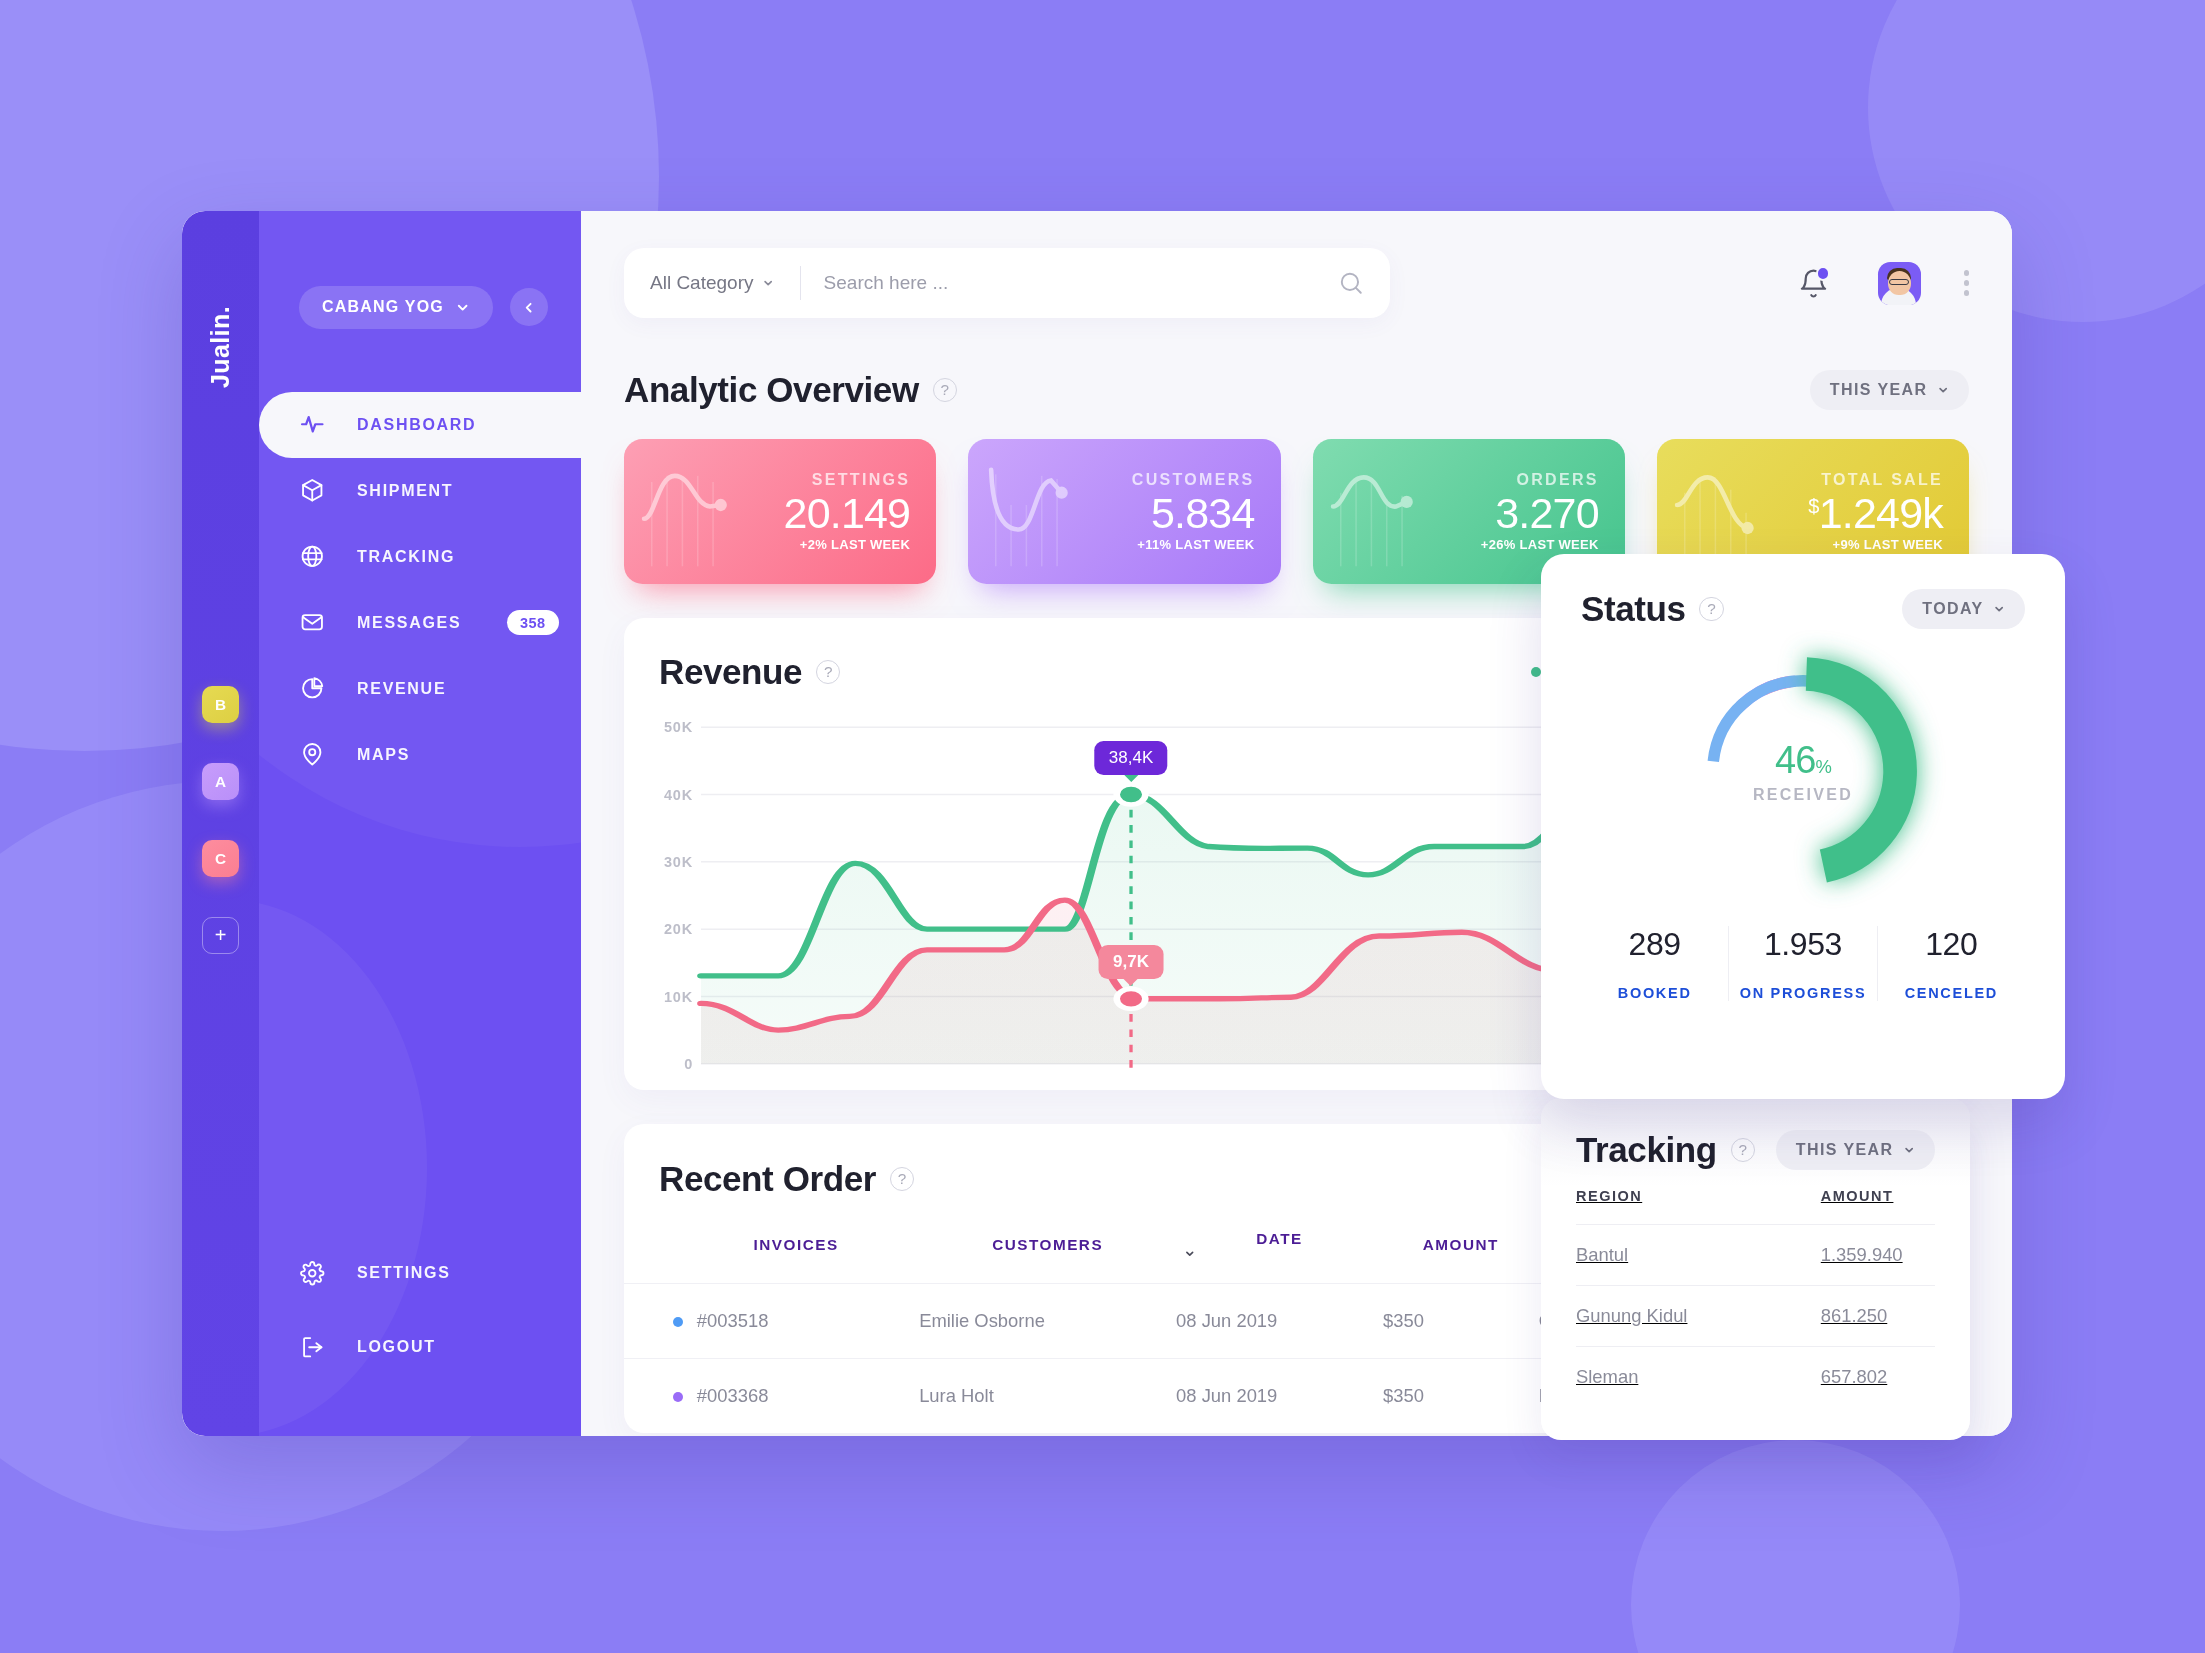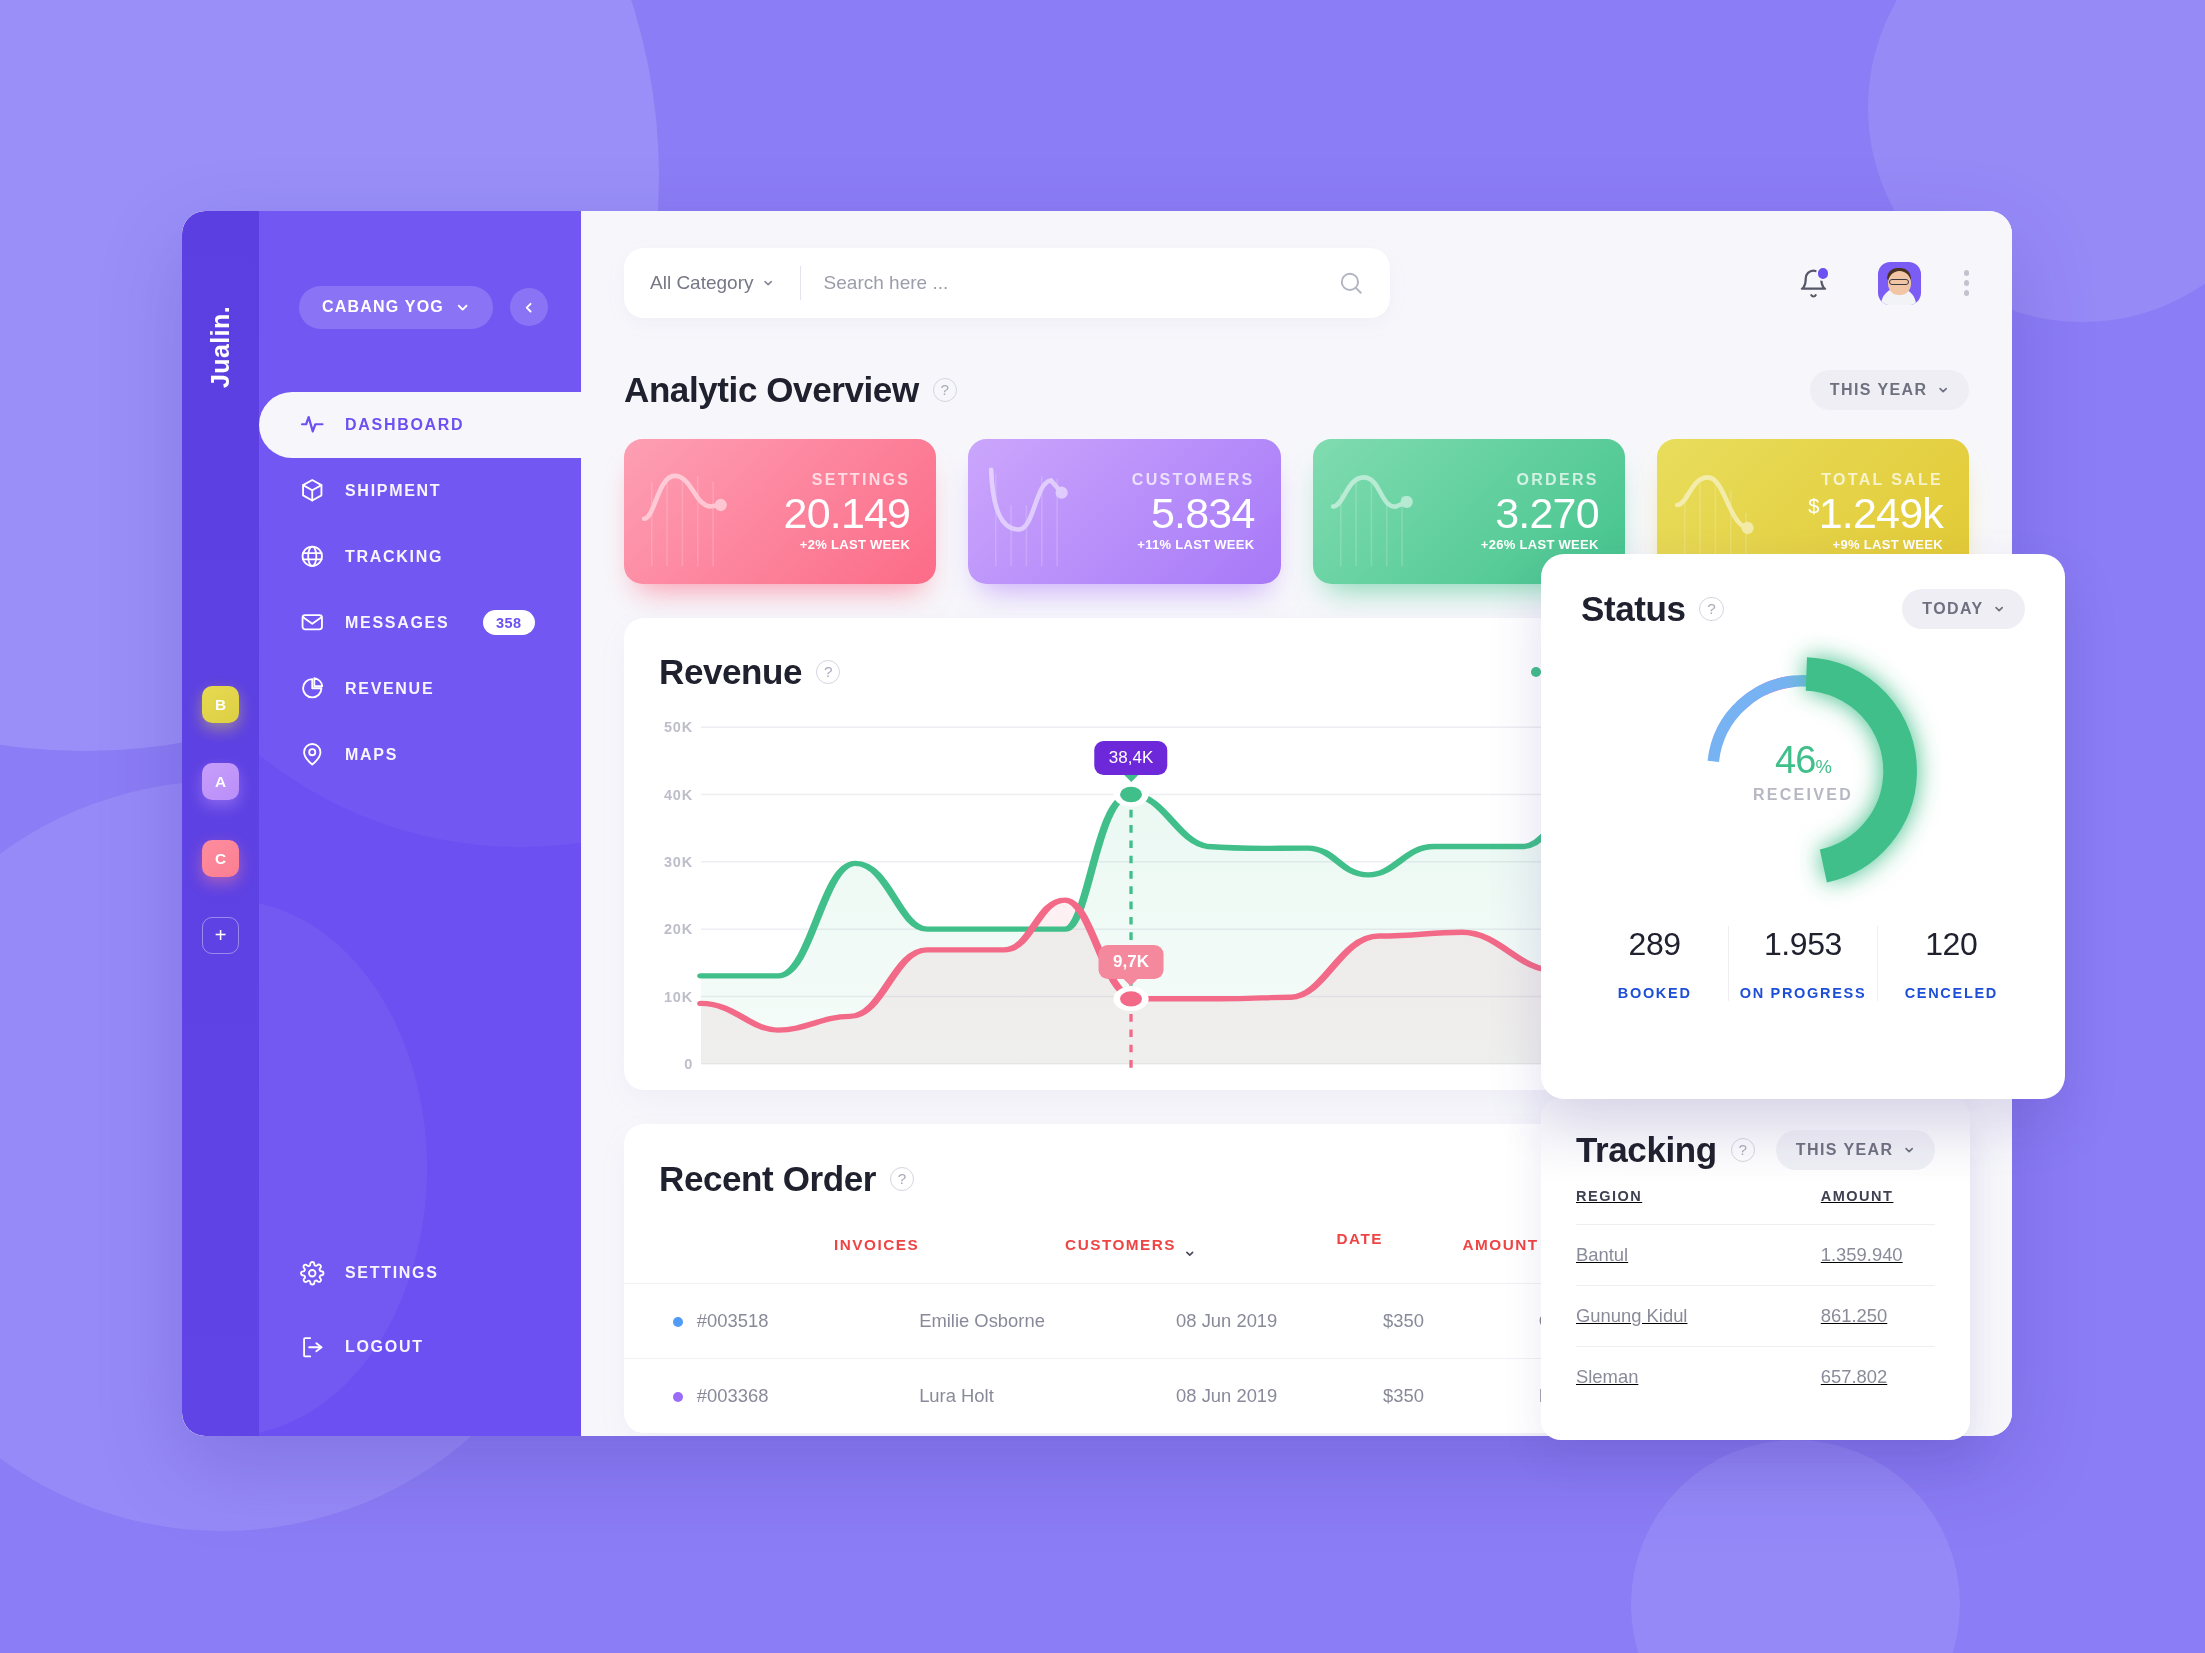--- a/index.html
+++ b/index.html
@@ -84,21 +84,21 @@
     white-space: nowrap;
   }
   .collapse-btn {
     width: 38px; height: 38px; border-radius: 50%;
     background: rgba(255,255,255,.17);
     display:flex; align-items:center; justify-content:center;
     color:#fff; flex: 0 0 38px;
   }
   .nav { position:relative; z-index:2; margin-top: 63px; }
   .nav-item {
-    display:flex; align-items:center; gap: 20px;
+    display:flex; align-items:center; gap: 32px;
     height: 66px; padding-left: 40px; margin-right: 0;
     color: rgba(255,255,255,.94);
     font-size: 16px; font-weight: 700; letter-spacing: 1.7px;
     position: relative;
   }
   .nav-item.active {
     background: #f7f7fb;
     color: #6d50f2;
     border-radius: 34px 0 0 34px;
     margin-left: 0;
@@ -189,22 +189,22 @@
   .ylab { position:absolute; left: 23px; font-size: 14.5px; font-weight:700; letter-spacing:0.8px; color:#bdbec9; transform: translateY(-50%); text-align:right; width: 46px;}
 
   
   .ro-card {
     margin: 34px 43px 0 43px; background:#fff; border-radius: 20px;
     box-shadow: 0 10.7px 31px rgba(90,70,180,.05); padding: 35px 0 0 0;
   }
   .ro-head { display:flex; align-items:center; padding: 0 35px; }
   table.ro { width: 100%; border-collapse: collapse; margin-top: 31px; }
   table.ro th {
-    text-align:right; font-size: 15.3px; font-weight: 700; letter-spacing: 1.5px;
-    color:#ef4444; padding: 0 0 23px 0;
+    text-align:center; font-size: 15.3px; font-weight: 700; letter-spacing: 1.5px;
+    color:#4c1d95; padding: 0 0 23px 0;
   }
   table.ro th:first-child, table.ro td:first-child { padding-left: 49px; }
   table.ro td {
     font-size: 18.4px; color:#898a99; padding: 26px 0; border-top:0.8px solid #f0f0f5; white-space: nowrap;
   }
   .inv-dot { width:10px;height:10px;border-radius:50%; display:inline-block; margin-right:13.8px; vertical-align:middle;}
   .st-blue { color:#4f9bf5; }
   .st-purple { color:#9a6cf7; }
 
   

